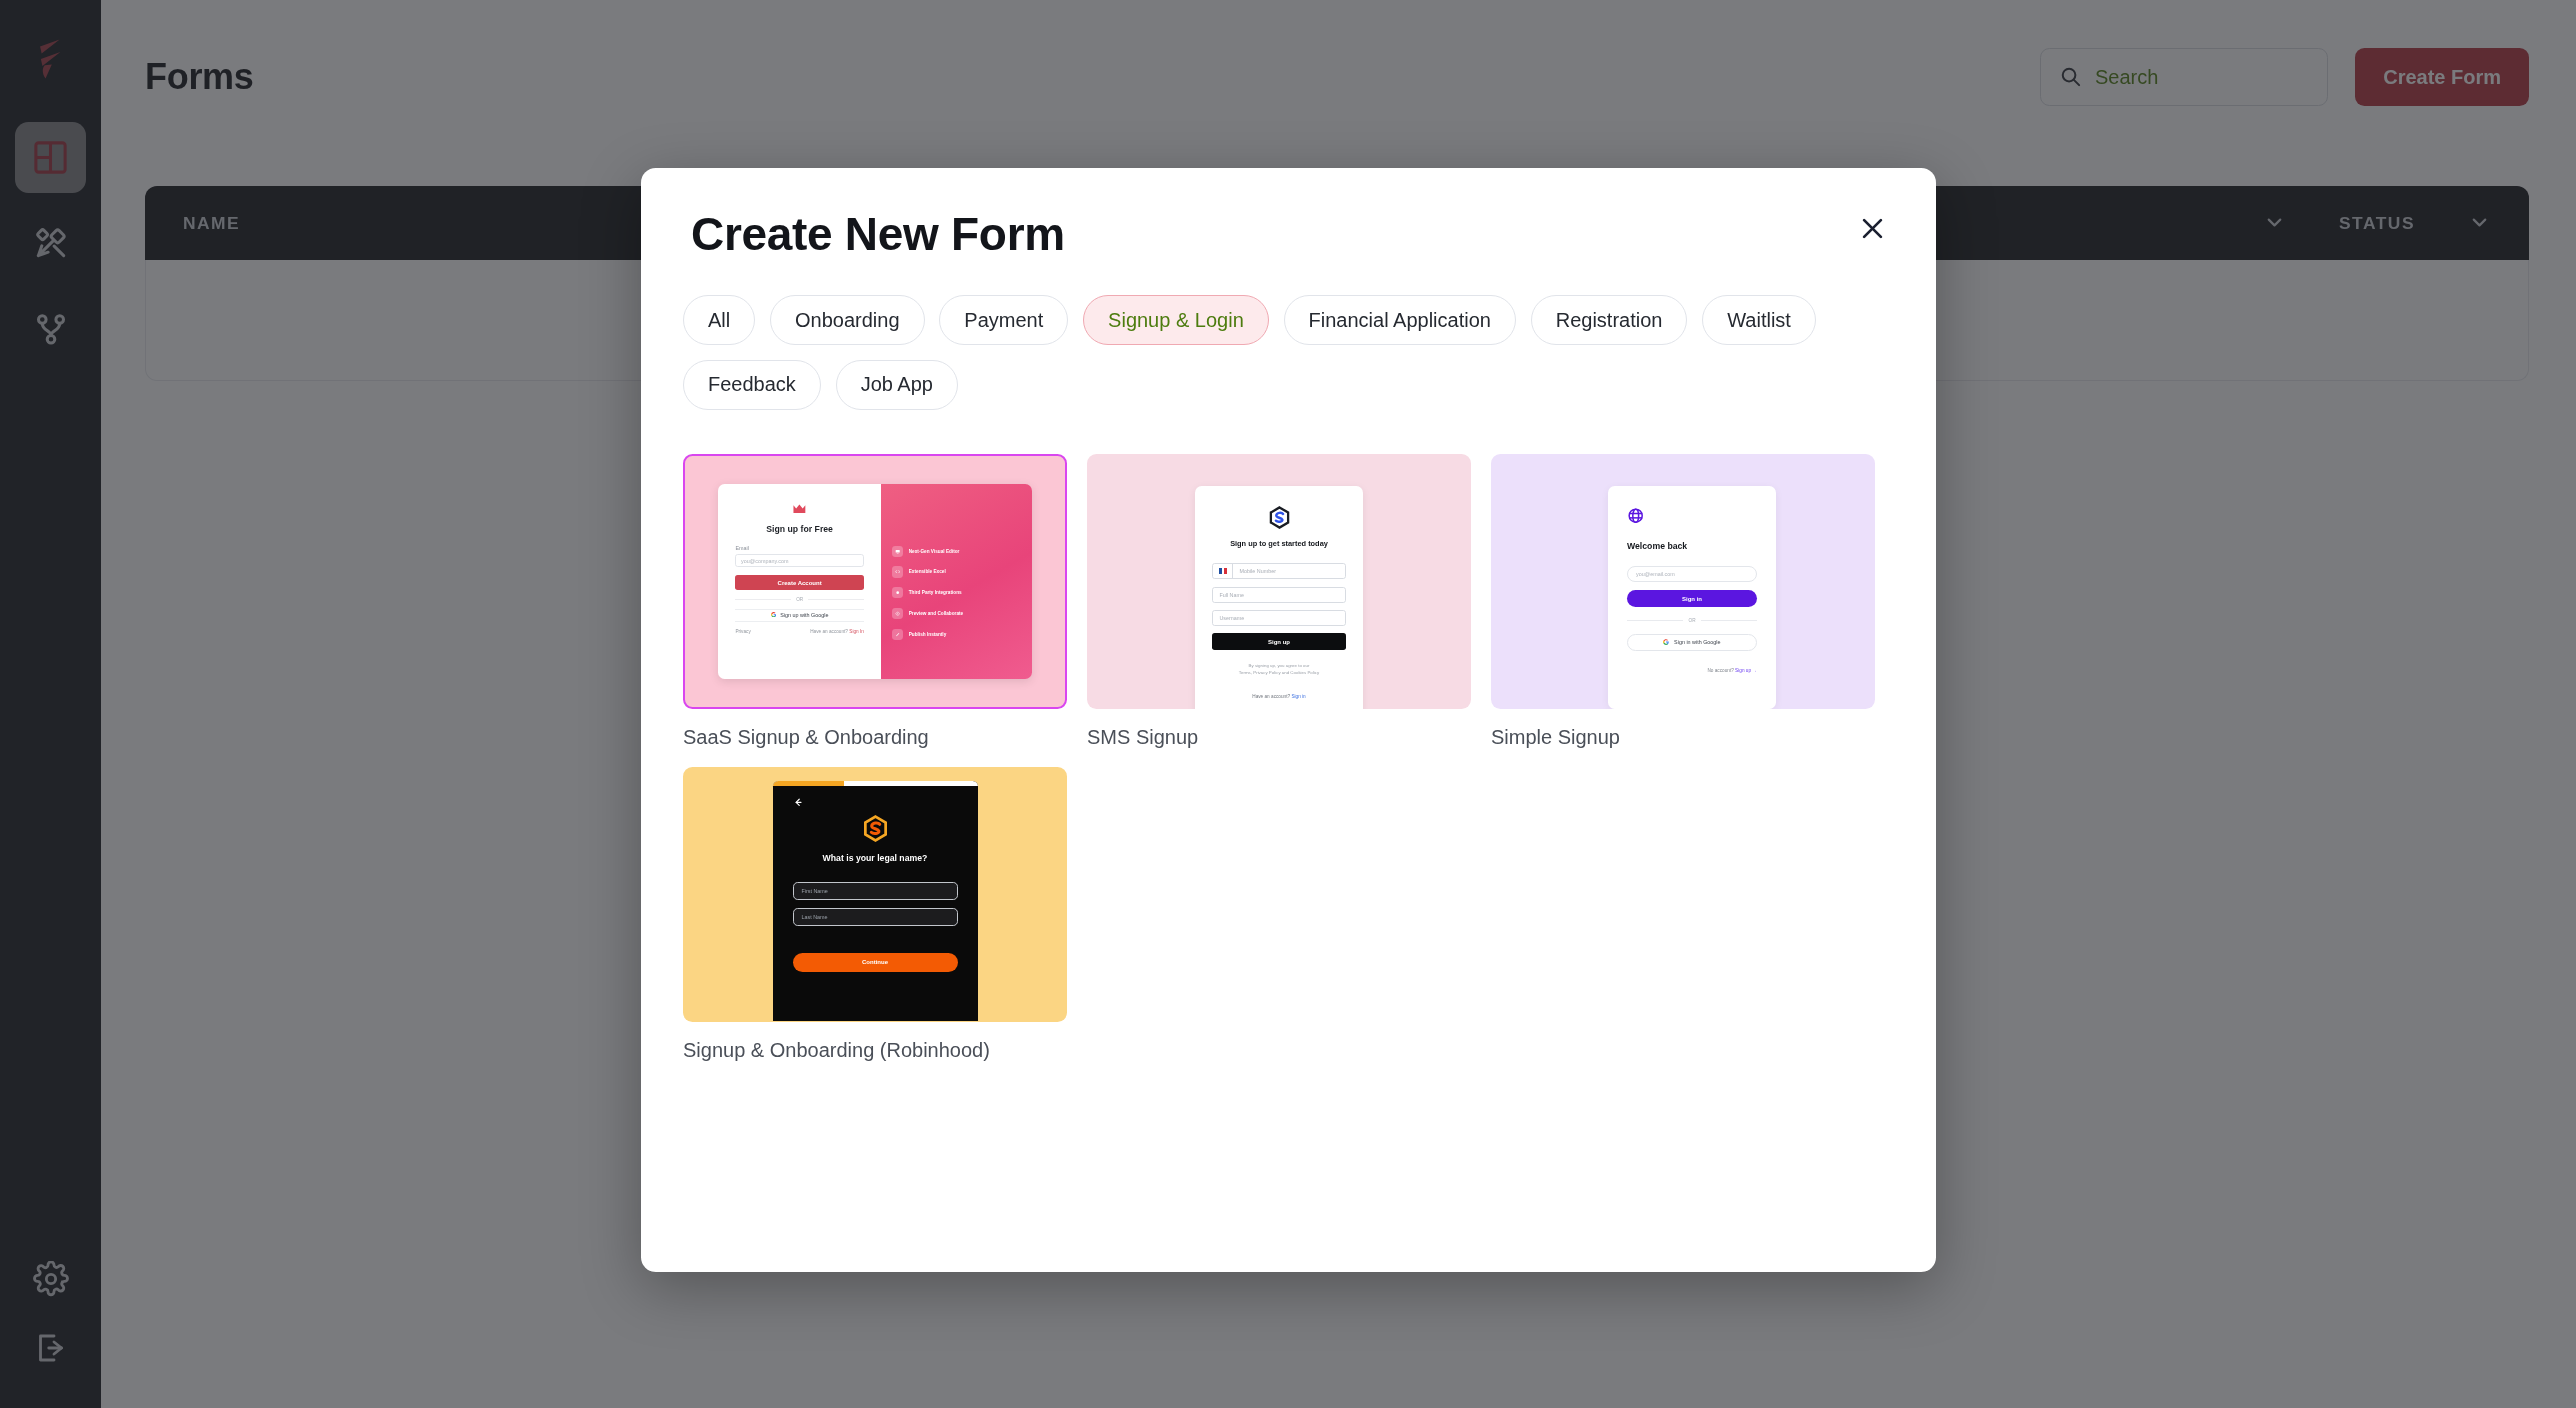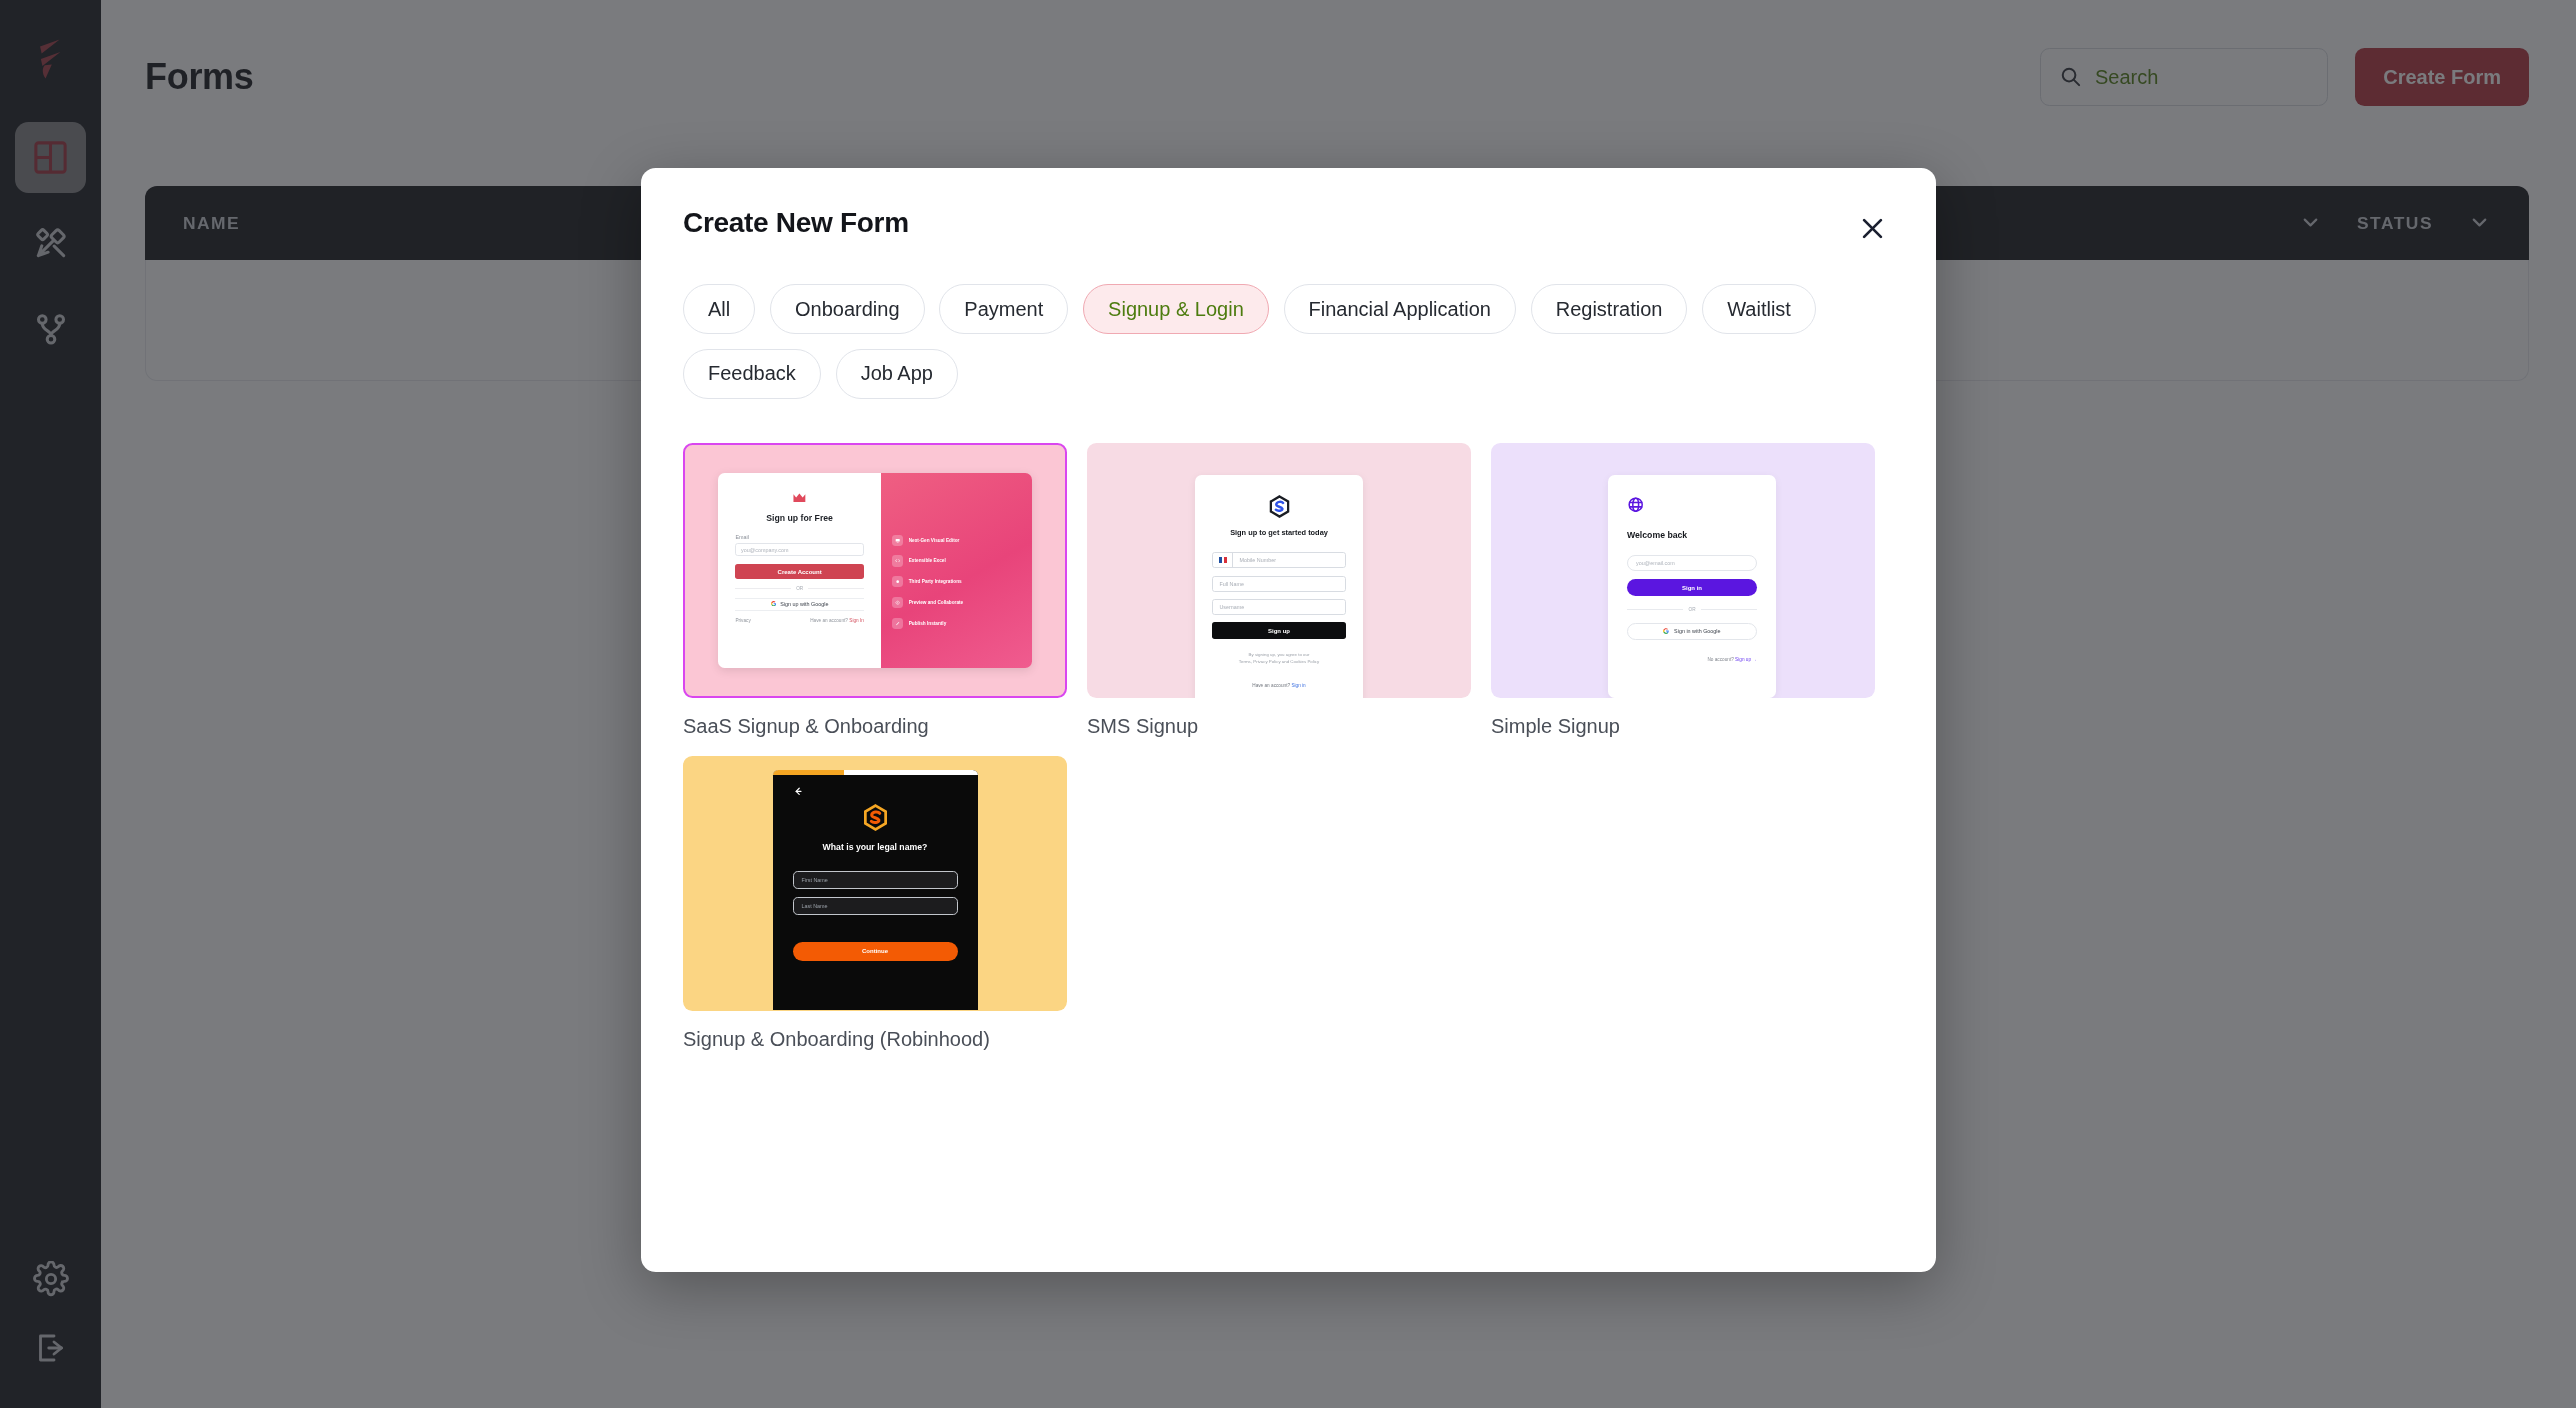--- a/index.html
+++ b/index.html
@@ -46,38 +46,38 @@
     color: #ffffff; font-size: 20px; font-weight: 600;
     display: flex; align-items: center; justify-content: center; border: none;
     font-family: "Liberation Sans", sans-serif;
   }
   .table-head {
     position: absolute; left: 44px; right: 47px; top: 186px; height: 74px;
     background: #13151a; border-radius: 12px 12px 0 0;
     display: flex; align-items: center; padding: 0 38px;
   }
   .th { font-size: 17.4px; font-weight: 700; letter-spacing: 1.5px; color: #c9ccd2; }
-  .th-right { margin-left: auto; display: flex; align-items: center; gap: 35px; }
+  .th-right { margin-left: auto; display: flex; align-items: center; gap: 53px; }
   .table-body {
     position: absolute; left: 44px; right: 47px; top: 260px; height: 121px;
     background: #ffffff; border: 1.3px solid #e6e8ec; border-top: none; border-radius: 0 0 12px 12px;
   }
 
   
   .scrim { position: absolute; inset: 0; background: rgba(40,42,47,0.62); z-index: 10; }
 
   
   .modal {
     position: absolute; left: 641px; top: 168px; width: 1295px; height: 1104px;
     background: #ffffff; border-radius: 14.8px; z-index: 20;
     box-shadow: 0 16px 60px rgba(0,0,0,0.30);
     padding: 39px 42px 0 42px;
   }
   .modal-head { display: flex; align-items: flex-start; }
-  .modal-title { font-size: 28px; font-weight: 700; color: #13151a; letter-spacing: -0.3px; }
+  .modal-title { font-size: 46px; font-weight: 700; color: #13151a; letter-spacing: -0.3px; margin-left: 8px; }
   .close-btn { margin-left: auto; width: 43px; height: 43px; display: flex;
     align-items: center; justify-content: center; background: none; border: none; }
 
   .chips { display: flex; flex-wrap: wrap; gap: 14.8px 14.8px; margin-top: 34px; max-width: 1140px; }
   .chip {
     height: 50px; padding: 0 24px; border-radius: 25.5px; border: 1.3px solid #e1e4ea;
     background: #ffffff; color: #262a31; font-size: 20px;
     display: flex; align-items: center; justify-content: center;
     font-family: "Liberation Sans", sans-serif; white-space: nowrap;
   }

